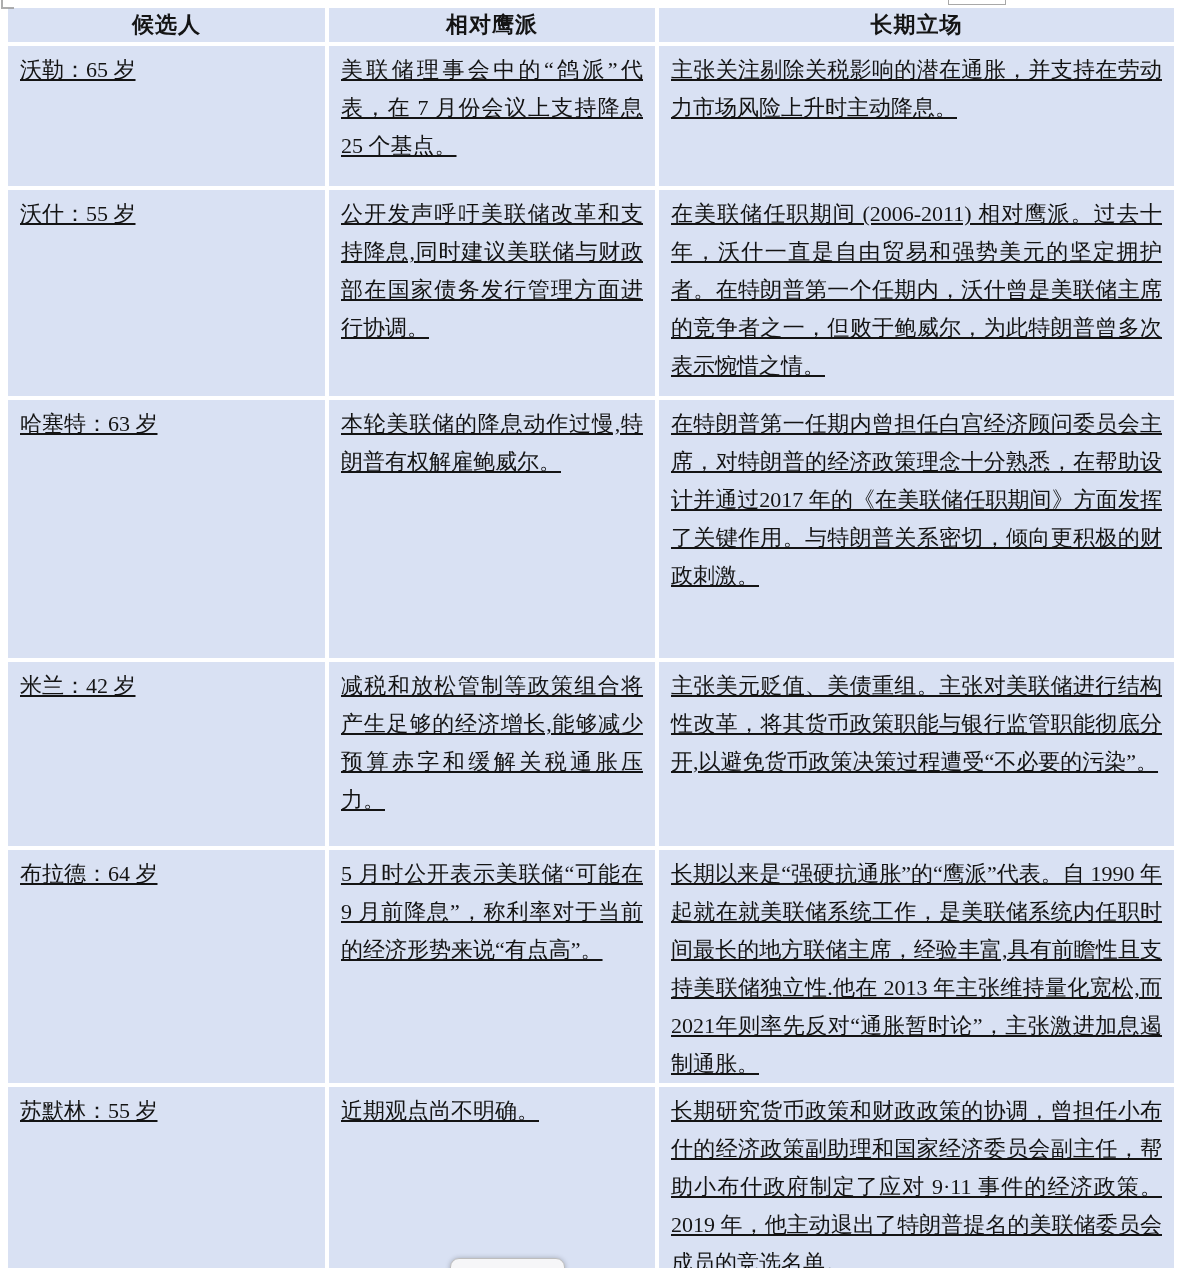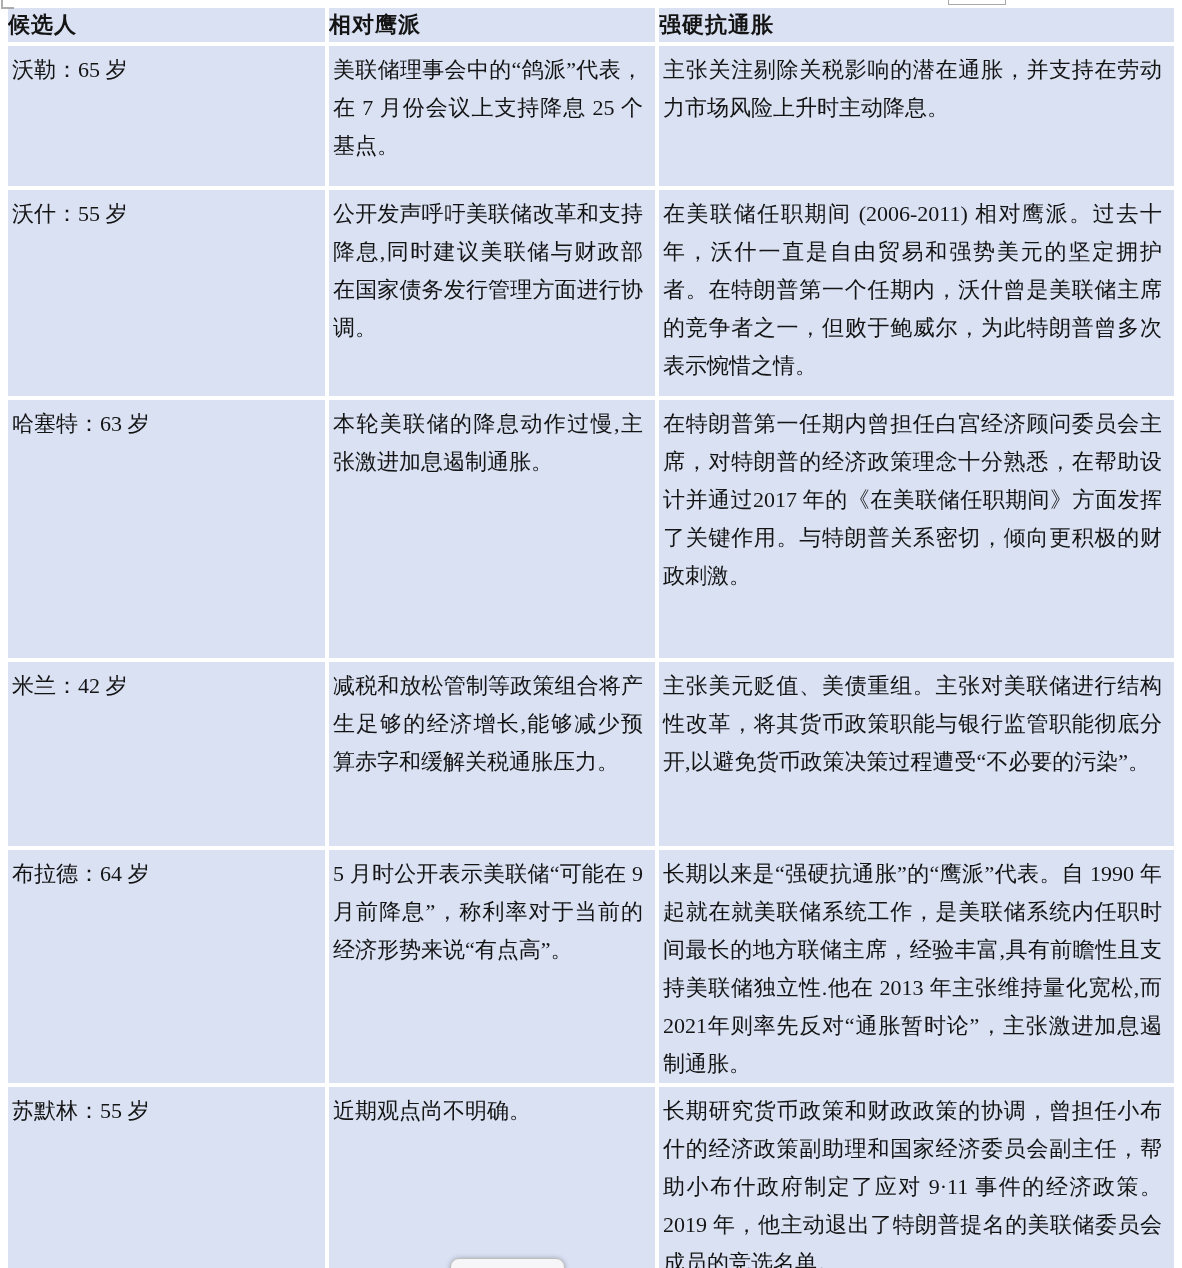--- a/index.html
+++ b/index.html
@@ -53,29 +53,30 @@
     box-sizing: border-box;
     vertical-align: top;
     overflow: hidden;
   }
 
   .doc-table th {
     height: 34px;
     vertical-align: middle;
     font-size: 22px;
     font-weight: bold;
-    text-align: left;
+    text-align: center;
     padding: 0;
     letter-spacing: 1px;
   }
 
   .doc-table td {
     font-size: 22px;
     line-height: 38px;
-    padding: 5px 12px 0 4px;
+    padding: 5px 12px 0 12px;
+    text-decoration: underline;
   }
 
   .doc-table td.name-cell {
     text-align: left;
     white-space: nowrap;
   }
 
   .doc-table td.text-cell {
     text-align: justify;
   }
@@ -110,37 +111,37 @@
 <table class="doc-table">
   <colgroup>
     <col class="c1">
       <col class="c2">
       <col class="c3">
   </colgroup>
   <thead>
     <tr>
       <th>候选人</th>
       <th>相对鹰派</th>
-      <th>强硬抗通胀</th>
+      <th>长期立场</th>
     </tr>
   </thead>
   <tbody>
     <tr>
       <td class="name-cell">沃勒：65 岁</td>
       <td class="text-cell">美联储理事会中的“鸽派”代表，在 7 月份会议上支持降息 25 个基点。</td>
       <td class="text-cell">主张关注剔除关税影响的潜在通胀，并支持在劳动力市场风险上升时主动降息。</td>
     </tr>
     <tr>
       <td class="name-cell">沃什：55 岁</td>
       <td class="text-cell">公开发声呼吁美联储改革和支持降息,同时建议美联储与财政部在国家债务发行管理方面进行协调。</td>
       <td class="text-cell">在美联储任职期间 (2006-2011) 相对鹰派。过去十年，沃什一直是自由贸易和强势美元的坚定拥护者。在特朗普第一个任期内，沃什曾是美联储主席的竞争者之一，但败于鲍威尔，为此特朗普曾多次表示惋惜之情。</td>
     </tr>
     <tr>
       <td class="name-cell">哈塞特：63 岁</td>
-      <td class="text-cell">本轮美联储的降息动作过慢,主张激进加息遏制通胀。</td>
+      <td class="text-cell">本轮美联储的降息动作过慢,特朗普有权解雇鲍威尔。</td>
       <td class="text-cell">在特朗普第一任期内曾担任白宫经济顾问委员会主席，对特朗普的经济政策理念十分熟悉，在帮助设计并通过2017 年的《在美联储任职期间》方面发挥了关键作用。与特朗普关系密切，倾向更积极的财政刺激。</td>
     </tr>
     <tr>
       <td class="name-cell">米兰：42 岁</td>
       <td class="text-cell">减税和放松管制等政策组合将产生足够的经济增长,能够减少预算赤字和缓解关税通胀压力。</td>
       <td class="text-cell">主张美元贬值、美债重组。主张对美联储进行结构性改革，将其货币政策职能与银行监管职能彻底分开,以避免货币政策决策过程遭受“不必要的污染”。</td>
     </tr>
     <tr>
       <td class="name-cell">布拉德：64 岁</td>
       <td class="text-cell">5 月时公开表示美联储“可能在 9 月前降息”，称利率对于当前的经济形势来说“有点高”。</td>

